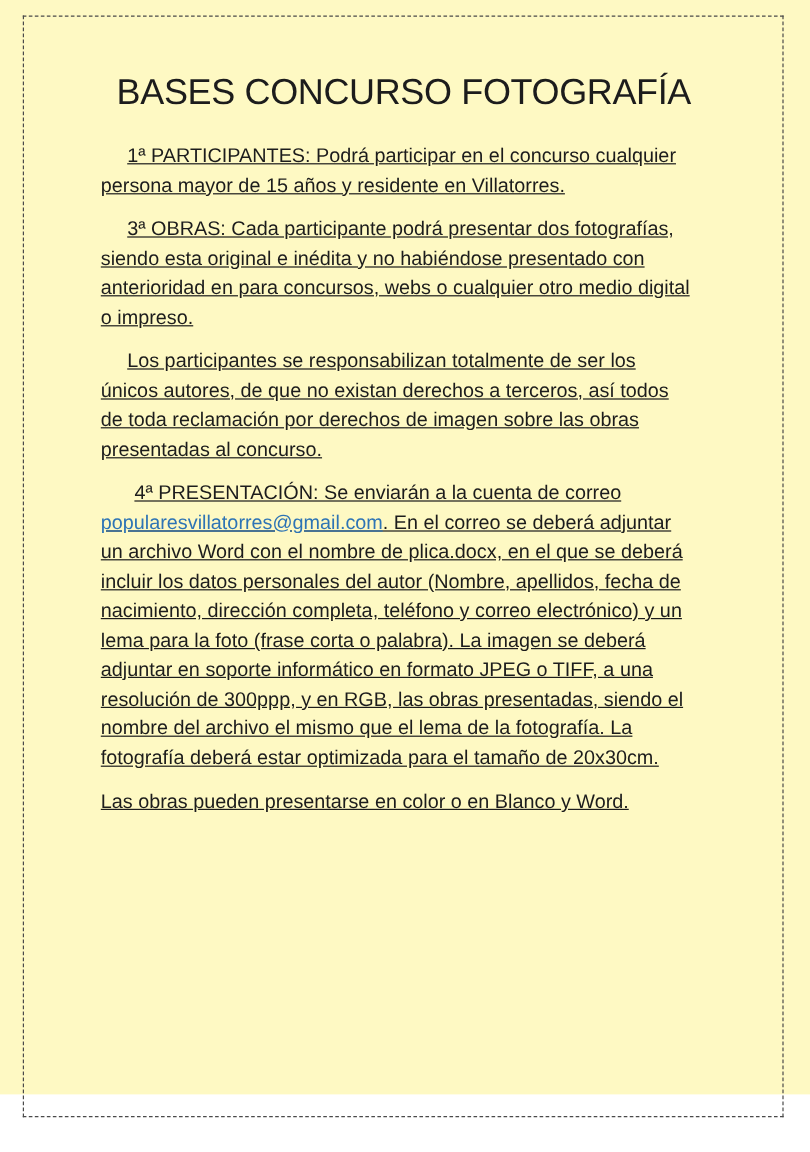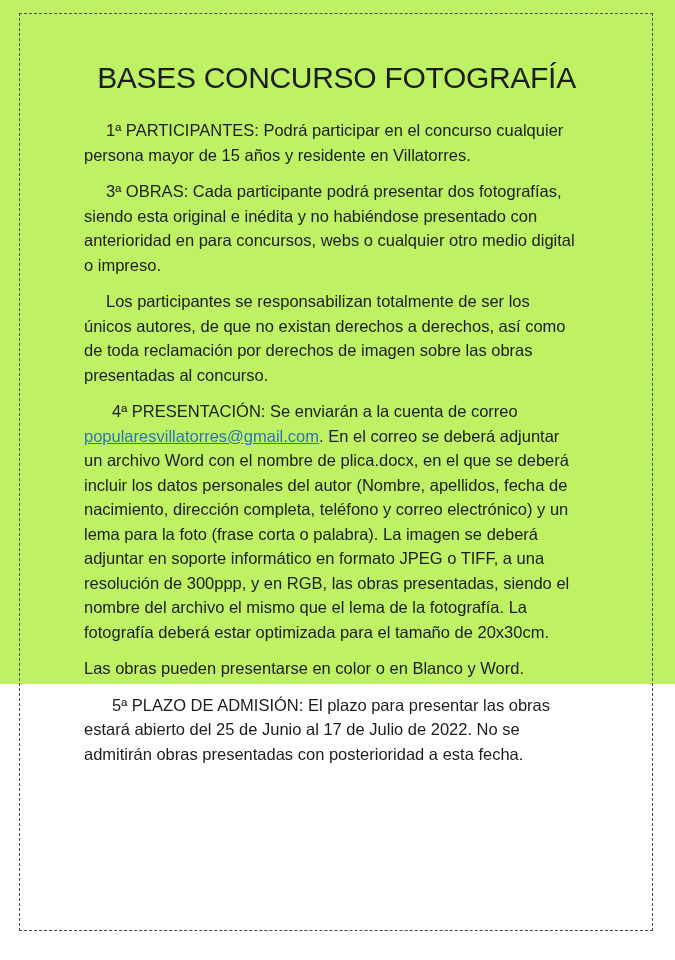--- a/index.html
+++ b/index.html
@@ -8,22 +8,22 @@
     width: 675px;
     height: 960px;
     background: #ffffff;
     overflow: hidden;
     font-family: "Liberation Sans", "DejaVu Sans", sans-serif;
   }
 
   .page {
     position: relative;
     width: 675px;
-    height: 684px;
-    background: #bef264;
+    height: 912px;
+    background: #fef9c3;
   }
 
   .cut-border {
     position: absolute;
     left: 19px;
     top: 13px;
     width: 634px;
     height: 918px;
     border: 1.5px dashed var(--border-color, #4a4a4a);
     padding: 44px 63px 0 64px;
@@ -39,20 +39,21 @@
     margin: 0 0 20px 0;
     white-space: nowrap;
   }
 
   .para {
     font-size: 16.5px;
     line-height: 24.5px;
     color: var(--text-color, #1c1c1c);
     margin: 0 12px 12px 0;
     text-align: left;
+    text-decoration: underline;
   }
 
   .para.indent { text-indent: 22px; }
   .para.indent2 { text-indent: 28px; }
 
   .email {
     color: var(--link-color, #2e74b5);
     text-decoration: underline;
     cursor: pointer;
   }
@@ -63,22 +64,21 @@
 <div class="page">
   <div class="cut-border">
 
     <h1 class="title">BASES CONCURSO FOTOGRAFÍA</h1>
 
     <p class="para indent">1ª PARTICIPANTES: Podrá participar en el concurso cualquier persona mayor de 15 años y residente en Villatorres.</p>
 
 
     <p class="para indent">3ª OBRAS: Cada participante podrá presentar dos fotografías, siendo esta original e inédita y no habiéndose presentado con anterioridad en para concursos, webs o cualquier otro medio digital o impreso.</p>
 
-    <p class="para indent">Los participantes se responsabilizan totalmente de ser los únicos autores, de que no existan derechos a derechos, así como de toda reclamación por derechos de imagen sobre las obras presentadas al concurso.</p>
+    <p class="para indent">Los participantes se responsabilizan totalmente de ser los únicos autores, de que no existan derechos a terceros, así todos de toda reclamación por derechos de imagen sobre las obras presentadas al concurso.</p>
 
     <p class="para indent2"><span>4ª PRESENTACIÓN: Se enviarán a la cuenta de correo </span><a class="email">popularesvillatorres@gmail.com</a><span>. En el correo se deberá adjuntar un archivo Word con el nombre de plica.docx, en el que se deberá incluir los datos personales del autor (Nombre, apellidos, fecha de nacimiento, dirección completa, teléfono y correo electrónico) y un lema para la foto (frase corta o palabra). La imagen se deberá adjuntar en soporte informático en formato JPEG o TIFF, a una resolución de 300ppp, y en RGB, las obras presentadas, siendo el nombre del archivo el mismo que el lema de la fotografía. La fotografía deberá estar optimizada para el tamaño de 20x30cm.</span></p>
 
     <p class="para">Las obras pueden presentarse en color o en Blanco y Word.</p>
 
-    <p class="para indent2">5ª PLAZO DE ADMISIÓN: El plazo para presentar las obras estará abierto del 25 de Junio al 17 de Julio de 2022. No se admitirán obras presentadas con posterioridad a esta fecha.</p>
 
   </div>
 </div>
 
 </body></html>

